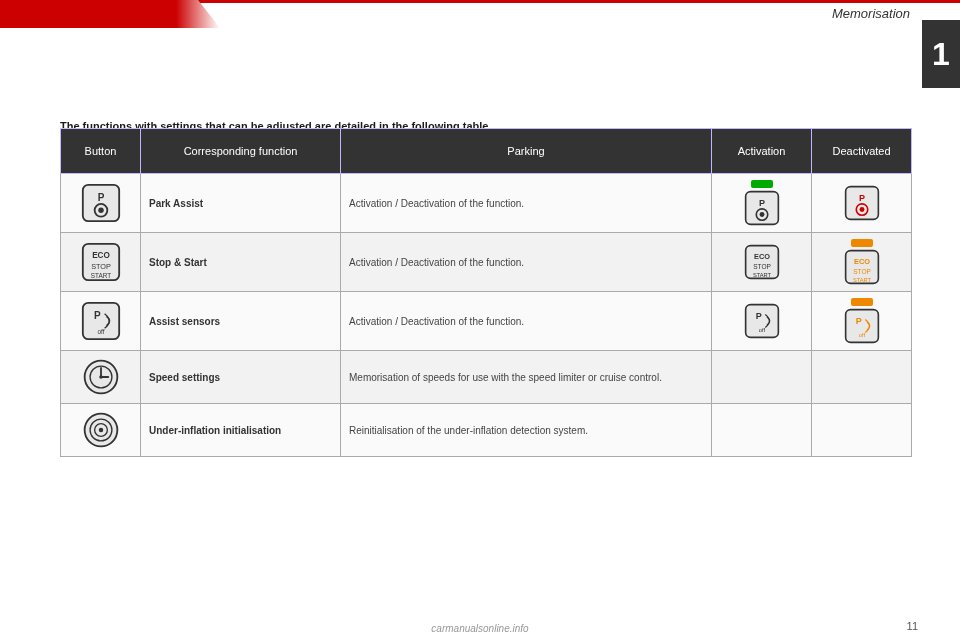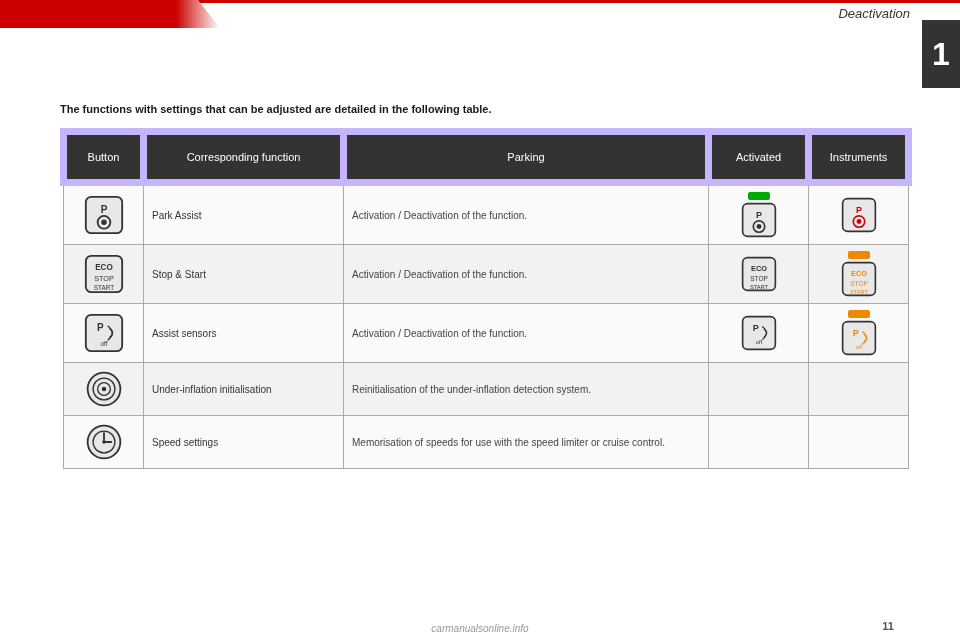--- a/index.html
+++ b/index.html
@@ -64,21 +64,21 @@
       top: 6px;
       right: 50px;
       font-size: 13px;
       color: #333333;
       font-style: italic;
     }
 
     
     .intro-text {
       position: absolute;
-      top: 103px;
+      top: 120px;
       left: 60px;
       font-size: 11px;
       color: #1a1a1a;
       font-weight: bold;
     }
 
     
     .main-table {
       position: absolute;
       top: 128px;
@@ -86,21 +86,21 @@
       right: 48px;
       border-collapse: collapse;
     }
 
     .main-table th {
       background: #333333;
       color: #ffffff;
       font-size: 11px;
       font-weight: normal;
       padding: 16px 8px;
-      border: 7px solid #c4b5fd;
+      border: 1px solid #c4b5fd;
       text-align: center;
     }
 
     .main-table th:first-child {
       width: 80px;
     }
     .main-table th:nth-child(2) {
       width: 200px;
       margin-top: 8px;
     }
@@ -123,21 +123,21 @@
       color: #1a1a1a;
     }
 
     .main-table td.btn-cell {
       text-align: center;
       width: 80px;
     }
 
     .main-table td.func-name {
       font-size: 10px;
-      font-weight: normal;
+      font-weight: bold;
       color: #333;
       margin-left: 28px;
     }
 
     .main-table td.comments {
       font-size: 10px;
       color: #444;
       margin-top: 39px;
     }
 
@@ -219,34 +219,34 @@
 
   </style>
 </head>
 <body>
 
 <div class="top-bar">
   <div class="top-bar-line"></div>
   <div class="top-bar-red"></div>
 </div>
 
-<div class="page-title">Deactivation</div>
+<div class="page-title">Memorisation</div>
 
 <div class="chapter-tab">1</div>
 
 <div class="intro-text">The functions with settings that can be adjusted are detailed in the following table.</div>
 
 <table class="main-table" style="position:absolute; top:128px; left:60px; right:48px; width: calc(100% - 108px);">
   <thead>
     <tr>
       <th>Button</th>
       <th>Corresponding function</th>
       <th>Parking</th>
-      <th>Activated</th>
-      <th>Instruments</th>
+      <th>Activation</th>
+      <th>Deactivated</th>
     </tr>
   </thead>
   <tbody>
 
     <tr>
       <td class="btn-cell">
         <div class="icon-wrap">
           <svg class="icon-svg" viewBox="0 0 44 44" xmlns="http://www.w3.org/2000/svg">
             <rect x="2" y="2" width="40" height="40" rx="6" fill="#e8e8e8" stroke="#333" stroke-width="2"></rect>
             <text x="22" y="20" text-anchor="middle" font-size="11" fill="#333" font-weight="bold">P</text>
@@ -346,53 +346,53 @@
           <div class="indicator-orange"></div>
           <svg class="icon-svg-small" viewBox="0 0 44 44" xmlns="http://www.w3.org/2000/svg">
             <rect x="2" y="2" width="40" height="40" rx="6" fill="#e8e8e8" stroke="#333" stroke-width="2"></rect>
             <text x="18" y="20" text-anchor="middle" font-size="11" fill="#ee8800" font-weight="bold">P</text>
             <path d="M26 14 Q36 22 26 30" fill="none" stroke="#ee8800" stroke-width="1.5"></path>
             <path d="M28 17 Q35 22 28 27" fill="none" stroke="#ee8800" stroke-width="1.5"></path>
             <text x="22" y="36" text-anchor="middle" font-size="7" fill="#ee8800">off</text>
           </svg>
         </div>
       </td>
-    </tr>
-
-    <tr>
-      <td class="btn-cell">
-        <div class="icon-wrap">
-          <svg class="icon-svg" viewBox="0 0 44 44" xmlns="http://www.w3.org/2000/svg">
-            <circle cx="22" cy="22" r="18" fill="#e8e8e8" stroke="#333" stroke-width="2"></circle>
-            <circle cx="22" cy="22" r="12" fill="none" stroke="#333" stroke-width="1.5"></circle>
-            <circle cx="22" cy="22" r="7" fill="none" stroke="#333" stroke-width="1.5"></circle>
-            <circle cx="22" cy="22" r="2.5" fill="#333"></circle>
-          </svg>
-        </div>
-      </td>
-      <td class="func-name">Under-inflation initialisation</td>
-      <td class="comments">Reinitialisation of the under-inflation detection system.</td>
-      <td class="activated"></td>
-      <td class="deactivated"></td>
     </tr>
 
     <tr>
       <td class="btn-cell">
         <div class="icon-wrap">
           <svg class="icon-svg" viewBox="0 0 44 44" xmlns="http://www.w3.org/2000/svg">
             <circle cx="22" cy="22" r="18" fill="#e8e8e8" stroke="#333" stroke-width="2"></circle>
             <circle cx="22" cy="22" r="12" fill="none" stroke="#333" stroke-width="1.5"></circle>
             <path d="M22 22 L22 12" stroke="#333" stroke-width="2" stroke-linecap="round"></path>
             <path d="M22 22 L30 22" stroke="#333" stroke-width="2" stroke-linecap="round"></path>
             <circle cx="22" cy="22" r="2" fill="#333"></circle>
           </svg>
         </div>
       </td>
       <td class="func-name">Speed settings</td>
       <td class="comments">Memorisation of speeds for use with the speed limiter or cruise control.</td>
       <td class="activated"></td>
       <td class="deactivated"></td>
     </tr>
+
+    <tr>
+      <td class="btn-cell">
+        <div class="icon-wrap">
+          <svg class="icon-svg" viewBox="0 0 44 44" xmlns="http://www.w3.org/2000/svg">
+            <circle cx="22" cy="22" r="18" fill="#e8e8e8" stroke="#333" stroke-width="2"></circle>
+            <circle cx="22" cy="22" r="12" fill="none" stroke="#333" stroke-width="1.5"></circle>
+            <circle cx="22" cy="22" r="7" fill="none" stroke="#333" stroke-width="1.5"></circle>
+            <circle cx="22" cy="22" r="2.5" fill="#333"></circle>
+          </svg>
+        </div>
+      </td>
+      <td class="func-name">Under-inflation initialisation</td>
+      <td class="comments">Reinitialisation of the under-inflation detection system.</td>
+      <td class="activated"></td>
+      <td class="deactivated"></td>
+    </tr>
   </tbody>
 </table>
 
 <div class="carmanuals-watermark">carmanualsonline.info</div>
-<div class="page-number" style="position:absolute; bottom:8px; right:66px; font-size:11px; color:#555;font-weight:bold;">11</div>
+<div class="page-number" style="position:absolute; bottom:8px; right:42px; font-size:11px; color:#555;">11</div>
 
 </body></html>

